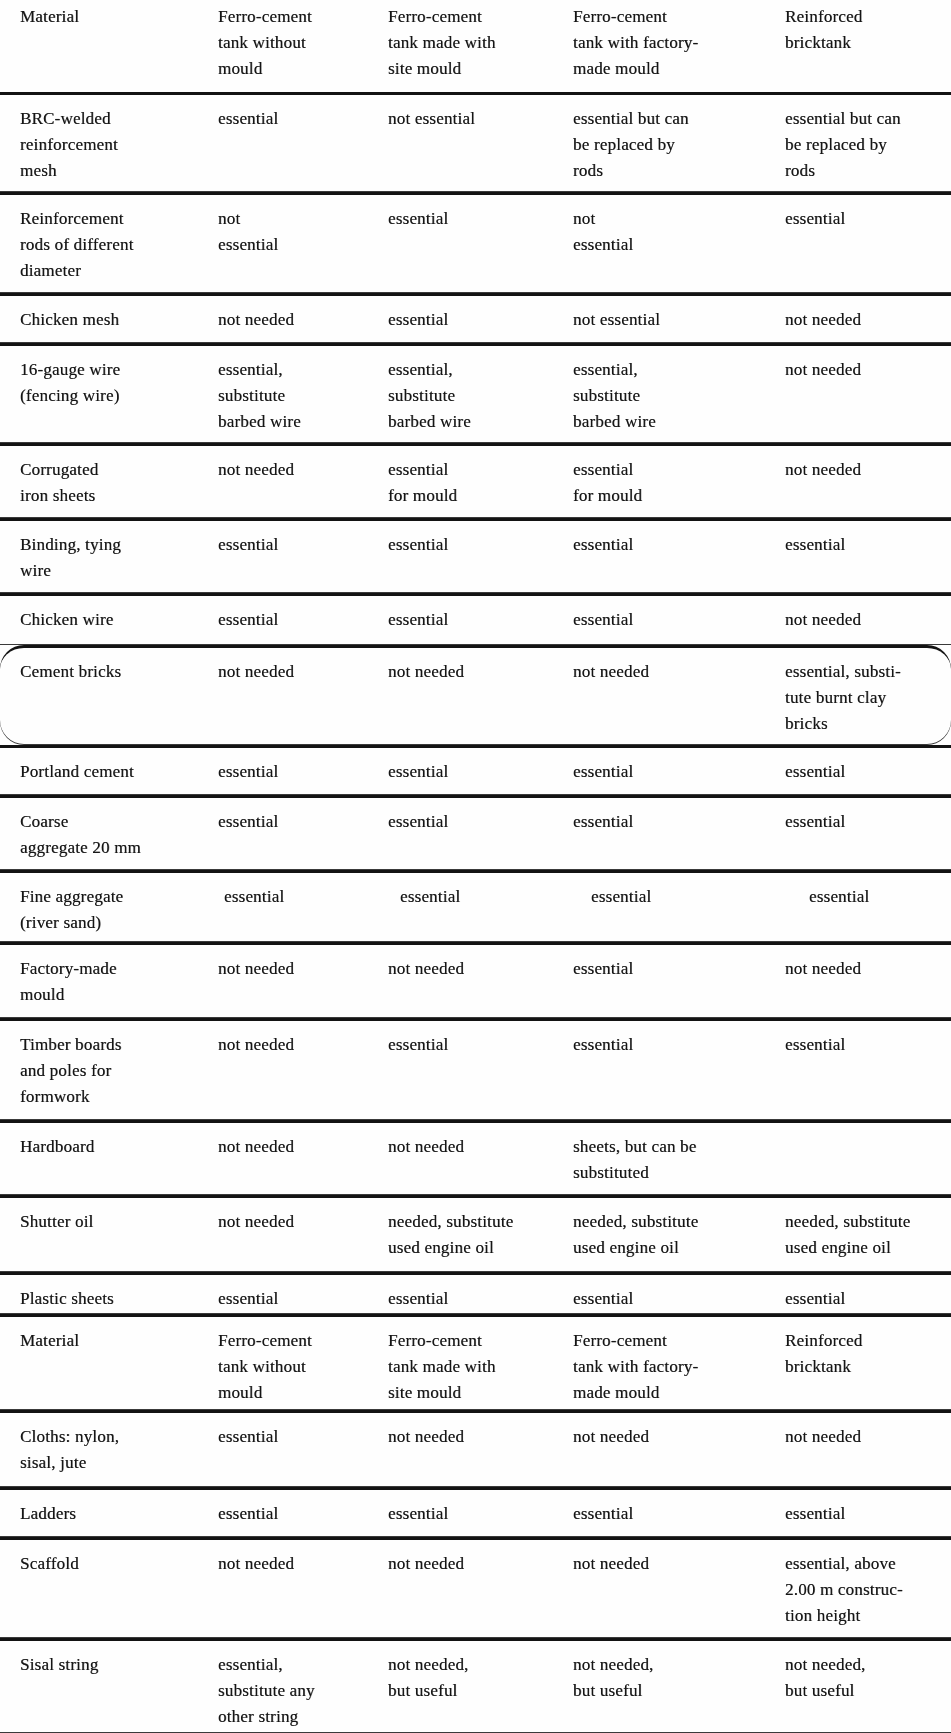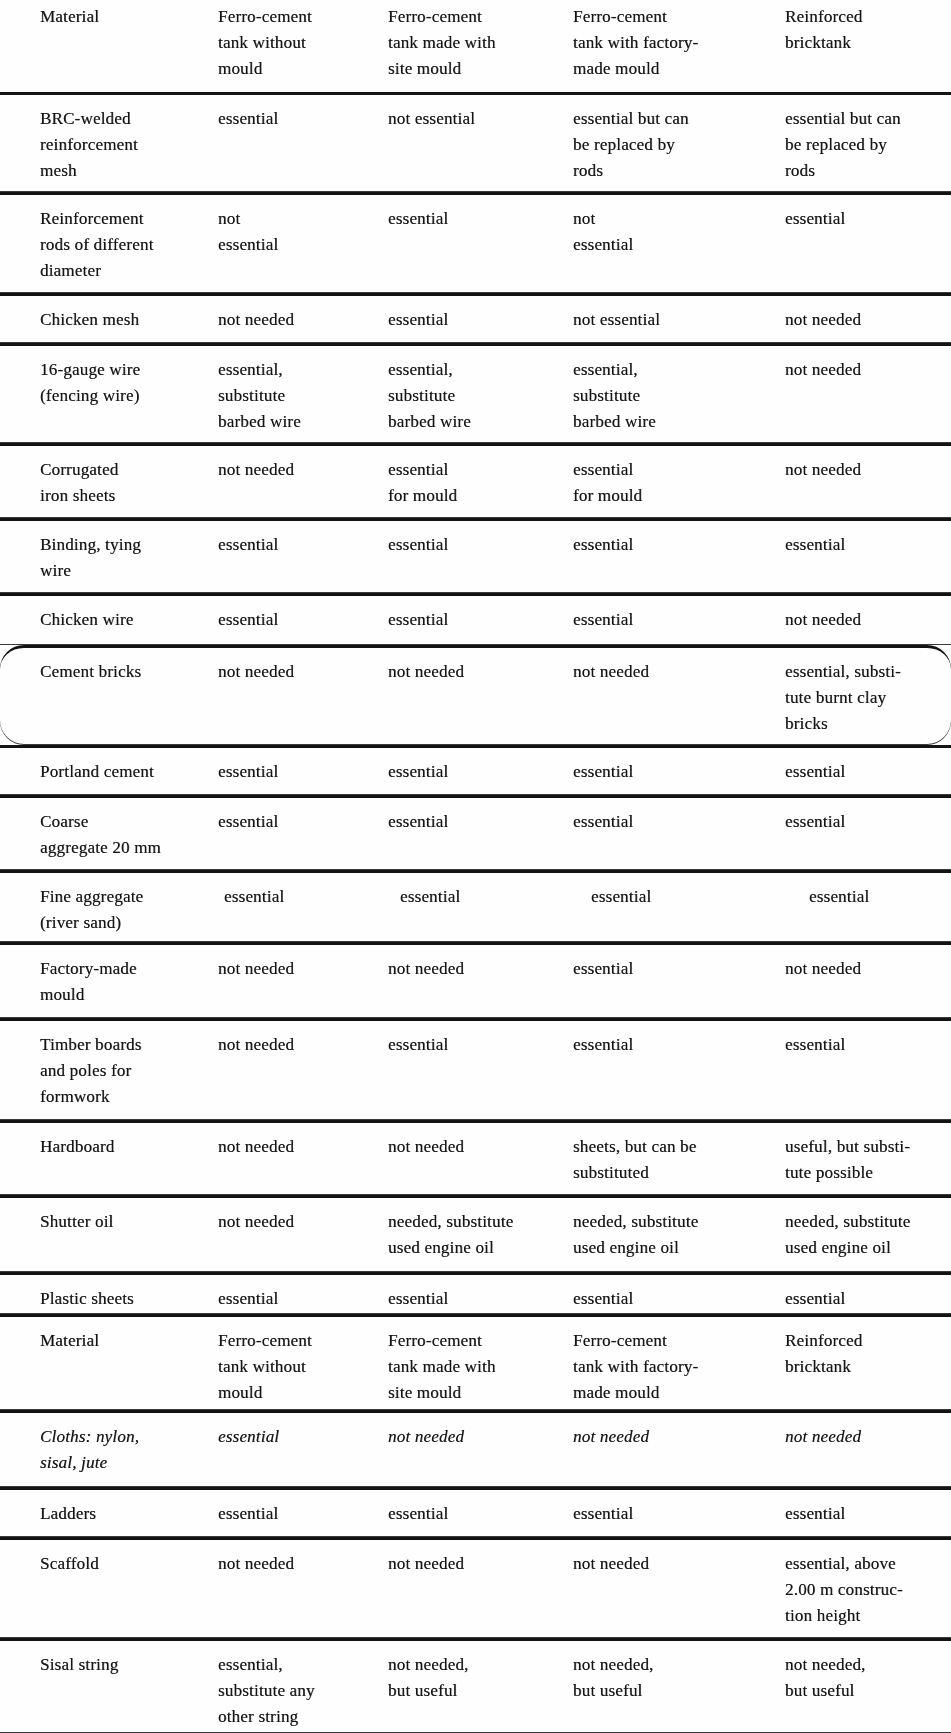--- a/index.html
+++ b/index.html
@@ -43,22 +43,21 @@
     white-space: pre-line;
     padding-top: 11px;
     padding-right: 14px;
     box-sizing: border-box;
     letter-spacing: 0.2px;
   }
   .row.first .cell {
     padding-top: 4px;
   }
   .cell.col0 {
-    padding-left: 0;
-    margin-left: 40px;
+    padding-left: 20px;
   }
   
   .cell {
     text-shadow: 0.4px 0 0 rgba(20,20,20,0.55);
   }
 </style>
 </head>
 <body>
 
 <div class="page">
@@ -195,22 +194,20 @@
         <div class="cell col2">essential</div>
         <div class="cell col3">essential</div>
         <div class="cell col4">essential</div>
       </div>
       <div class="row ruled" style="min-height: 75px;">
         <div class="cell col0">Hardboard</div>
         <div class="cell col1">not needed</div>
         <div class="cell col2">not needed</div>
         <div class="cell col3">sheets, but can be
 substituted</div>
-        <div class="cell col4">useful, but substi-
-tute possible</div>
       </div>
       <div class="row ruled" style="min-height: 77px;">
         <div class="cell col0">Shutter oil</div>
         <div class="cell col1">not needed</div>
         <div class="cell col2">needed, substitute
 used engine oil</div>
         <div class="cell col3">needed, substitute
 used engine oil</div>
         <div class="cell col4">needed, substitute
 used engine oil</div>
@@ -229,21 +226,21 @@
 mould</div>
         <div class="cell col2">Ferro-cement
 tank made with
 site mould</div>
         <div class="cell col3">Ferro-cement
 tank with factory-
 made mould</div>
         <div class="cell col4">Reinforced
 bricktank</div>
       </div>
-      <div class="row ruled" style="min-height: 77px; font-style: italic;">
+      <div class="row ruled" style="min-height: 77px;">
         <div class="cell col0">Cloths: nylon,
 sisal, jute</div>
         <div class="cell col1">essential</div>
         <div class="cell col2">not needed</div>
         <div class="cell col3">not needed</div>
         <div class="cell col4">not needed</div>
       </div>
       <div class="row ruled" style="min-height: 50px;">
         <div class="cell col0">Ladders</div>
         <div class="cell col1">essential</div>

